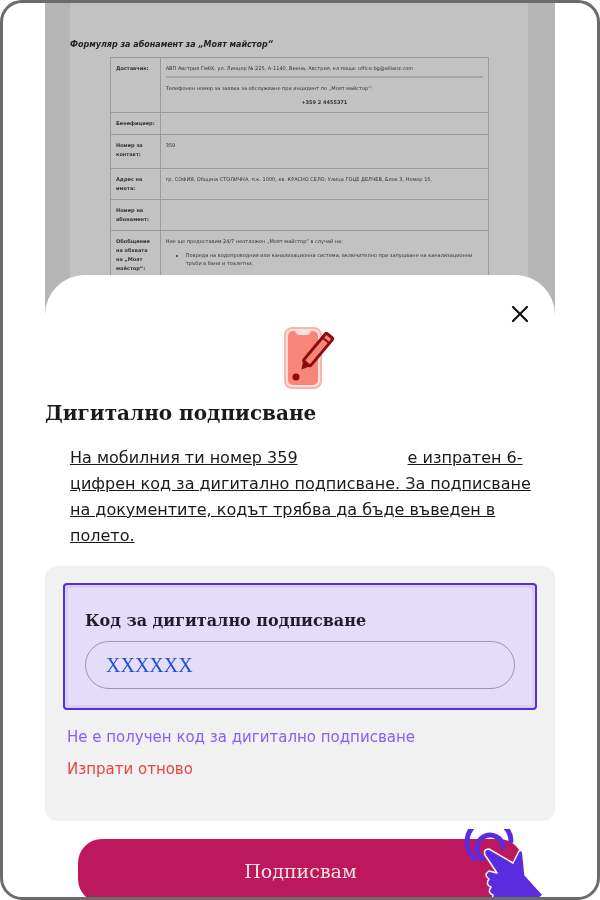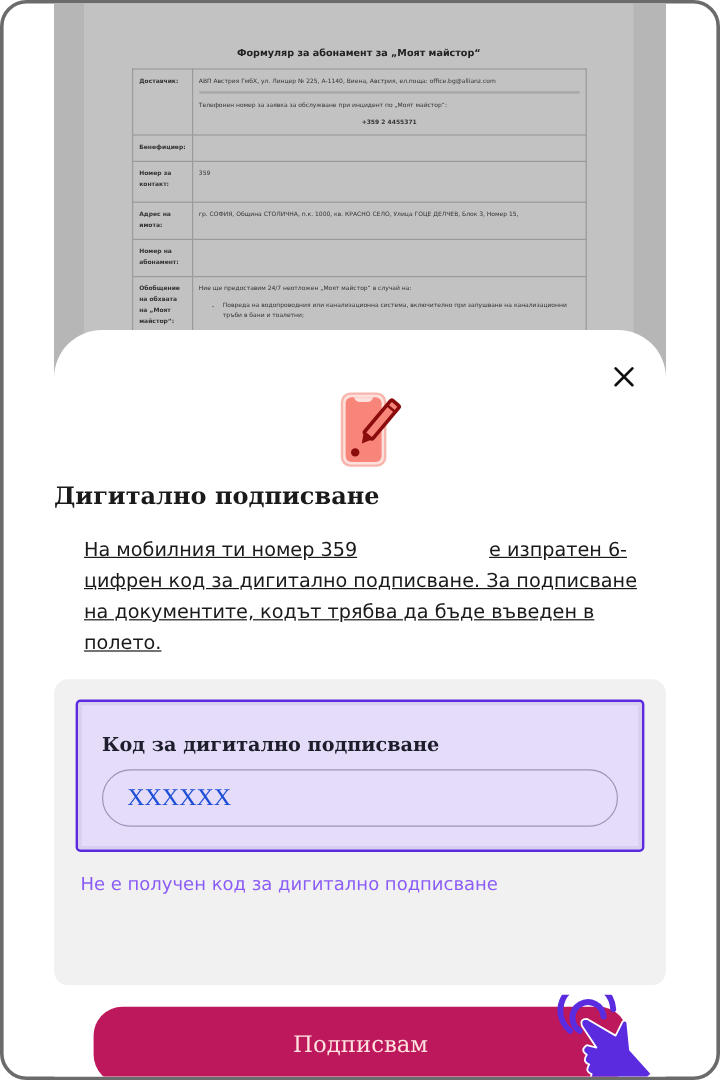--- a/index.html
+++ b/index.html
@@ -6,22 +6,22 @@
   html, body { width: 600px; height: 900px; background: #ffffff; overflow: hidden; }
   body { font-family: "DejaVu Sans", sans-serif; }
   .frame {
     position: absolute; left: 0; top: 0; width: 600px; height: 900px;
     border: 3px solid #6b6b6b; border-radius: 22px; background: #ffffff; overflow: hidden;
   }
   
   .doc-back { position: absolute; left: 42px; top: -3px; width: 510px; height: 320px; background: #b6b6b6; }
   .doc-page { position: absolute; left: 25px; top: 0; width: 458px; height: 320px; background: #c2c2c2; }
   .doc-title {
-    position: absolute; left: 0; top: 40px; width: 100%; text-align: center;
-    font-family: "DejaVu Sans", sans-serif; font-weight: bold; font-size: 8px; color: #222;
+    position: absolute; left: 0; top: 40px; width: 100%; text-align: left;
+    font-family: "DejaVu Sans", sans-serif; font-weight: bold; font-size: 8px; color: #222; font-style: italic;
   }
   .doc-table {
     position: absolute; left: 40px; top: 57px; width: 379px;
     border-collapse: collapse; font-size: 5px; color: #333;
   }
   .doc-table td { border: 1px solid #9a9a9a; vertical-align: top; padding: 6px 5px; }
   .doc-table td.lbl { width: 49px; font-weight: bold; line-height: 9px; }
   .doc-table td.val { line-height: 8px; }
   .doc-sep { height: 2px; background: #a8a8a8; margin: 4px 0 6px 0; }
   .doc-phone { text-align: center; font-weight: bold; margin-top: 6px; }
@@ -158,20 +158,21 @@
     <div class="sheet-text">
       <span>На мобилния ти номер 359</span><span class="redacted"></span><span>е изпратен 6-цифрен код за дигитално подписване. За подписване на документите, кодът трябва да бъде въведен в полето.</span>
     </div>
 
     <div class="card">
       <div class="field-box">
         <div class="field-label">Код за дигитално подписване</div>
         <input class="field-input" type="text" value="XXXXXX" style="">
       </div>
       <div class="no-code">Не е получен код за дигитално подписване</div>
+      <div class="resend">Изпрати отново</div>
     </div>
 
     <button class="sign-btn">Подписвам</button>
   </div>
 
   <svg class="hand-icon" viewBox="0 0 90 76">
     <path d="M14 30 A22 22 0 1 1 50 12" fill="none" stroke="#5b2be0" stroke-width="5" stroke-linecap="round"></path>
     <path d="M22 30 A13 13 0 1 1 42 18" fill="none" stroke="#5b2be0" stroke-width="5" stroke-linecap="round"></path>
     <path d="M24 26 Q22 20 28 20 L52 34 L58 22 Q62 20 62 26 L64 46 L82 66 L70 76 L38 76 Q30 72 32 66 Q26 64 30 58 Q24 56 28 50 Q22 46 28 42 L36 44 Z" fill="#5b2be0" stroke="#ffffff" stroke-width="1.5" stroke-linejoin="round"></path>
   </svg>

